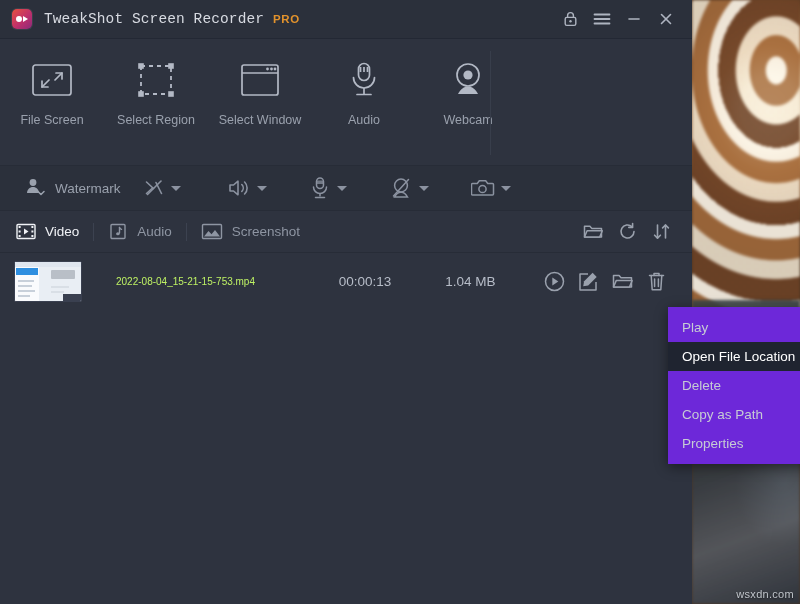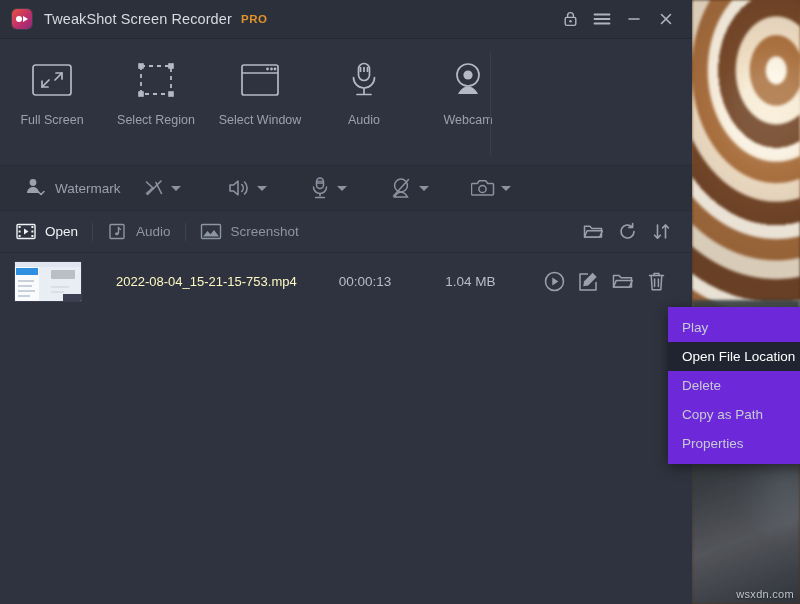--- a/index.html
+++ b/index.html
@@ -67,21 +67,21 @@
   .app-logo::before {
     content:""; position:absolute; left:4px; top:7px; width:6px; height:6px;
     border-radius:50%; background:#fff;
   }
   .app-logo::after {
     content:""; position:absolute; left:11px; top:7px; width:0; height:0;
     border-top:3px solid transparent; border-bottom:3px solid transparent;
     border-left:5px solid #fff;
   }
   .app-title {
-    margin-left: 12px; color: #d7dae1; font-size: 14.5px; letter-spacing: .1px;
+    margin-left: 12px; color: #d7dae1; font-size: 14.5px; letter-spacing: .1px; font-family: Liberation Mono, monospace;
   }
   .pro-badge {
     margin-left: 9px; color: #e2922c; font-size: 11.5px; font-weight: bold;
     letter-spacing: .6px;
   }
   .tb-right { margin-left: auto; display: flex; align-items: center; gap: 0px; }
   .tb-btn {
     width: 32px; height: 38px; display: flex; align-items: center; justify-content: center;
     color: #aeb4c0;
   }
@@ -163,21 +163,21 @@
   .thumb .t-top { position:absolute; left:0; top:0; width:100%; height:5px; background:#dfe6ef; }
   .thumb .t-ln1 { position:absolute; left:3px; top:18px; width:16px; height:2px; background:#c8d0da; }
   .thumb .t-ln2 { position:absolute; left:3px; top:23px; width:14px; height:2px; background:#c8d0da; }
   .thumb .t-ln3 { position:absolute; left:3px; top:28px; width:17px; height:2px; background:#c8d0da; }
   .thumb .t-ln4 { position:absolute; left:3px; top:33px; width:12px; height:2px; background:#c8d0da; }
   .thumb .t-btn { position:absolute; right:6px; top:8px; width:24px; height:9px; background:#b9bfc7; border-radius:1px; }
   .thumb .t-cen1 { position:absolute; left:36px; top:24px; width:18px; height:2px; background:#d9dfe6; }
   .thumb .t-cen2 { position:absolute; left:36px; top:29px; width:13px; height:2px; background:#d9dfe6; }
   .thumb .t-dark { position:absolute; right:0; bottom:0; width:18px; height:7px; background:#3a4050; }
 
-  .f-name { margin-left: 34px; width: 230px; color: #fef9c3; font-size: 13px; }
+  .f-name { margin-left: 34px; width: 230px; color: #bef264; font-size: 10px; }
   .f-dur { width: 110px; color: #b7bdc8; font-size: 13.5px; }
   .f-size { width: 100px; color: #b7bdc8; font-size: 13.5px; text-align: left; }
   .f-actions { margin-left: auto; display: flex; align-items: center; gap: 10px; margin-right: 24px; }
   .fa-btn { width: 24px; height: 24px; display:flex; align-items:center; justify-content:center; color:#9aa1ad; }
 
   
   .ctxmenu {
     position: absolute; left: 668px; top: 307px; width: 164px;
     background: #6d28d9;
     box-shadow: 0 3px 12px rgba(0,0,0,.45);
@@ -244,21 +244,21 @@
       <div class="cap-item">
         <span class="ico">
           <svg width="42" height="36" viewBox="0 0 42 36" fill="none" stroke="#b3b9c5" stroke-width="1.7">
             <rect x="2" y="3" width="38" height="30" rx="2.5"></rect>
             <path d="M25 11h6v6" stroke-linecap="round" stroke-linejoin="round"></path>
             <path d="M31 11l-7 7" stroke-linecap="round"></path>
             <path d="M17 25h-6v-6" stroke-linecap="round" stroke-linejoin="round"></path>
             <path d="M11 25l7-7" stroke-linecap="round"></path>
           </svg>
         </span>
-        <span class="cap-label">Full Screen</span>
+        <span class="cap-label">File Screen</span>
       </div>
 
       <div class="cap-item">
         <span class="ico">
           <svg width="42" height="36" viewBox="0 0 42 36" fill="none" stroke="#b3b9c5" stroke-width="1.8">
             <rect x="6" y="4" width="30" height="28" stroke-dasharray="4 4"></rect>
             <rect x="3.2" y="1.2" width="5.6" height="5.6" fill="#b3b9c5" stroke="none"></rect>
             <rect x="33.2" y="1.2" width="5.6" height="5.6" fill="#b3b9c5" stroke="none"></rect>
             <rect x="3.2" y="29.2" width="5.6" height="5.6" fill="#b3b9c5" stroke="none"></rect>
             <rect x="33.2" y="29.2" width="5.6" height="5.6" fill="#b3b9c5" stroke="none"></rect>
@@ -402,21 +402,21 @@
             <rect x="1" y="1.5" width="18" height="14" rx="1"></rect>
             <path d="M8 5.5l4.5 3L8 11.5z" fill="#f0f2f6" stroke="none"></path>
             <rect x="2.6" y="3" width="2" height="2" fill="#f0f2f6" stroke="none"></rect>
             <rect x="2.6" y="7.5" width="2" height="2" fill="#f0f2f6" stroke="none"></rect>
             <rect x="2.6" y="12" width="2" height="2" fill="#f0f2f6" stroke="none"></rect>
             <rect x="15.4" y="3" width="2" height="2" fill="#f0f2f6" stroke="none"></rect>
             <rect x="15.4" y="7.5" width="2" height="2" fill="#f0f2f6" stroke="none"></rect>
             <rect x="15.4" y="12" width="2" height="2" fill="#f0f2f6" stroke="none"></rect>
           </svg>
         </span>
-        <span>Open</span>
+        <span>Video</span>
       </div>
 
       <div class="tab-sep"></div>
 
       <div class="tab">
         <span>
           <svg width="20" height="17" viewBox="0 0 20 17" fill="none" stroke="#8e95a2" stroke-width="1.4">
             <rect x="3" y="1.5" width="14" height="14" rx="1"></rect>
             <path d="M11.5 4.5v5.6" stroke-linecap="round"></path>
             <path d="M11.5 4.5c0 1.2 1 1.5 2 1.8" stroke-linecap="round"></path>

